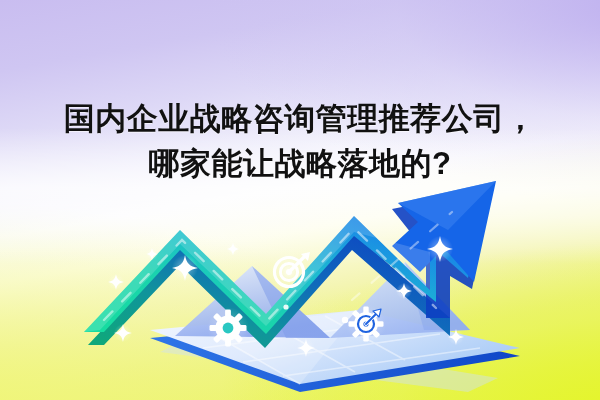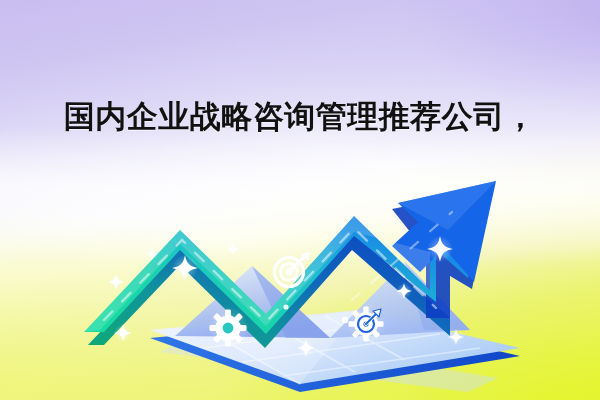--- a/index.html
+++ b/index.html
@@ -6,21 +6,21 @@
   html, body {
     margin: 0;
     padding: 0;
     background: #ffffff;
   }
   #stage {
     position: relative;
     width: 600px;
     height: 400px;
     overflow: hidden;
-    font-family: Liberation Mono, monospace;
+    font-family: Liberation Sans, sans-serif;
   }
 
   
   .bg-base {
     position: absolute;
     inset: 0;
     background: linear-gradient(170deg,
         #c9bdf0 0%,
         #cfc6f2 14%,
         #ddd8f6 26%,
@@ -262,15 +262,16 @@
         <circle r="3.2"></circle>
       </g>
       <g transform="translate(286,307)">
         <circle r="2.6" opacity="0.9"></circle>
       </g>
     </g>
   </svg>
 
   <div class="headline">
     <span>国内企业战略咨询管理推荐公司，</span>
+    <span class="l2">哪家能让战略落地的?</span>
   </div>
 
 </div>
 
 </body></html>

